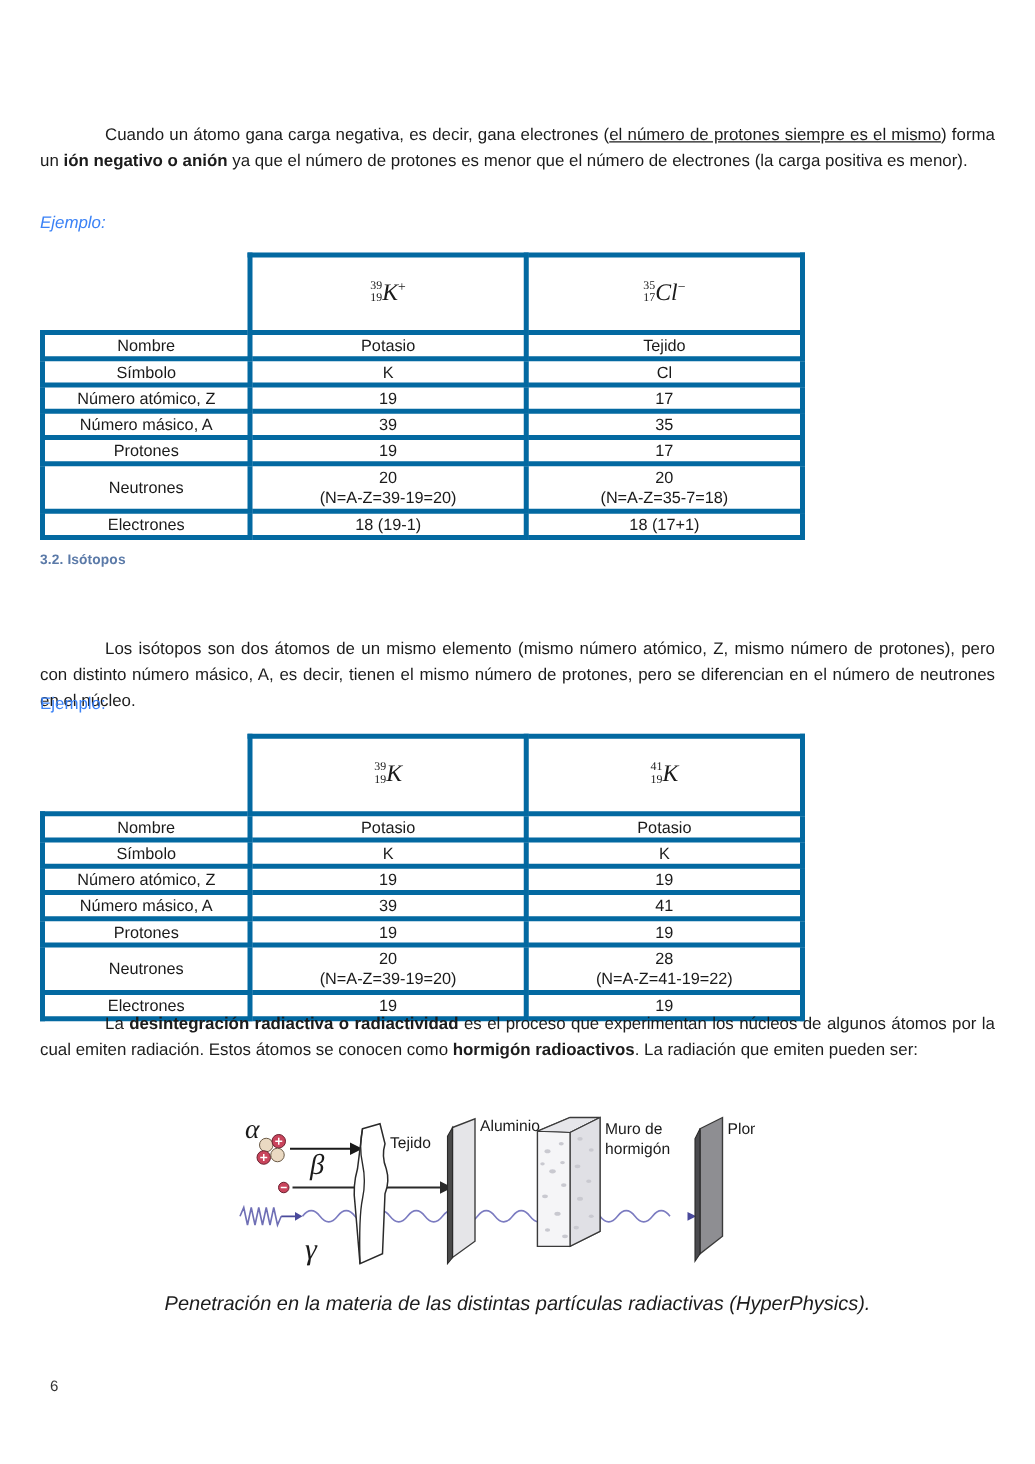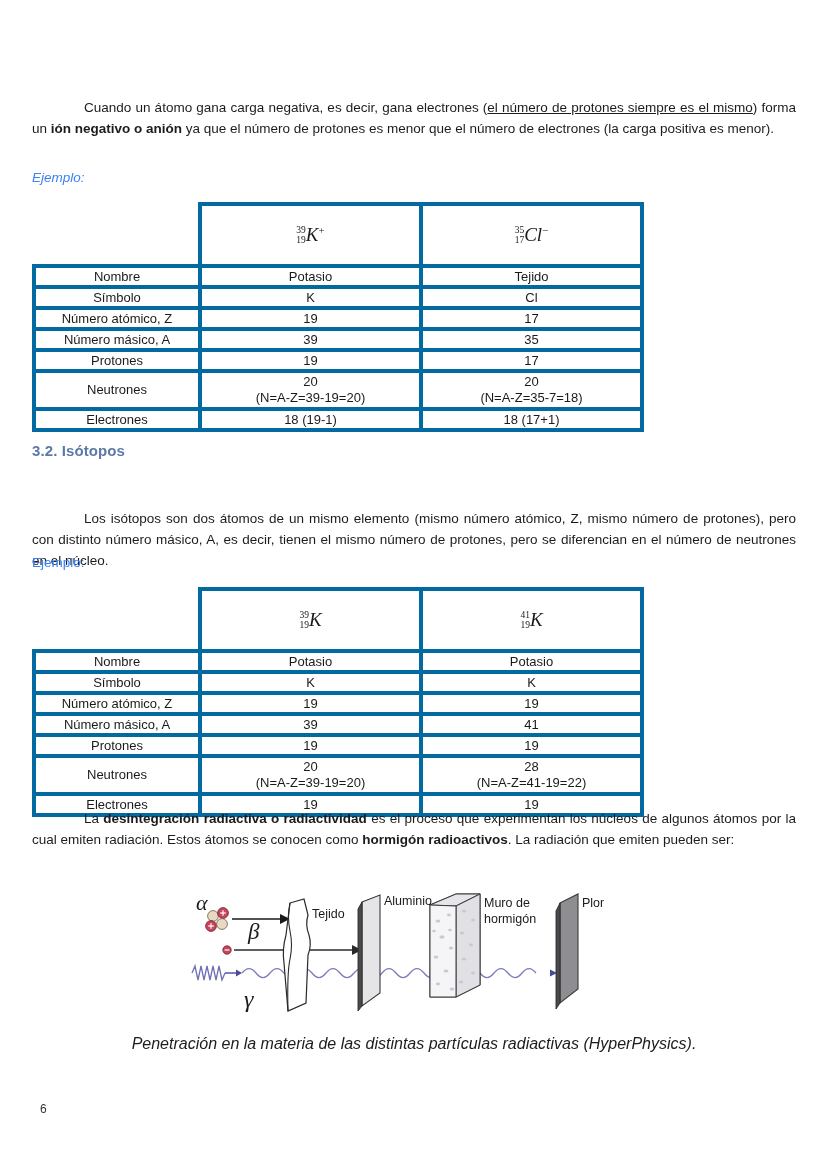--- a/index.html
+++ b/index.html
@@ -23,21 +23,21 @@
     color:#1c1c1c;
   }
   .indent { display:inline-block; width:52px; }
   b.strong { font-weight:bold; }
   u.uline { text-decoration:underline; }
 
   .ejemplo { font-size:13.5px; margin:0; color:#3b82f6; }
   .ejemplo.it { font-style:italic; }
 
   h3.section-head {
-    font-size:15px;
+    font-size:11px;
     font-weight:bold;
     color:#5b7aa8;
     margin:0;
     letter-spacing:.1px;
   }
 
   
   table.isotable {
     border-collapse:collapse;
     width:608px;

